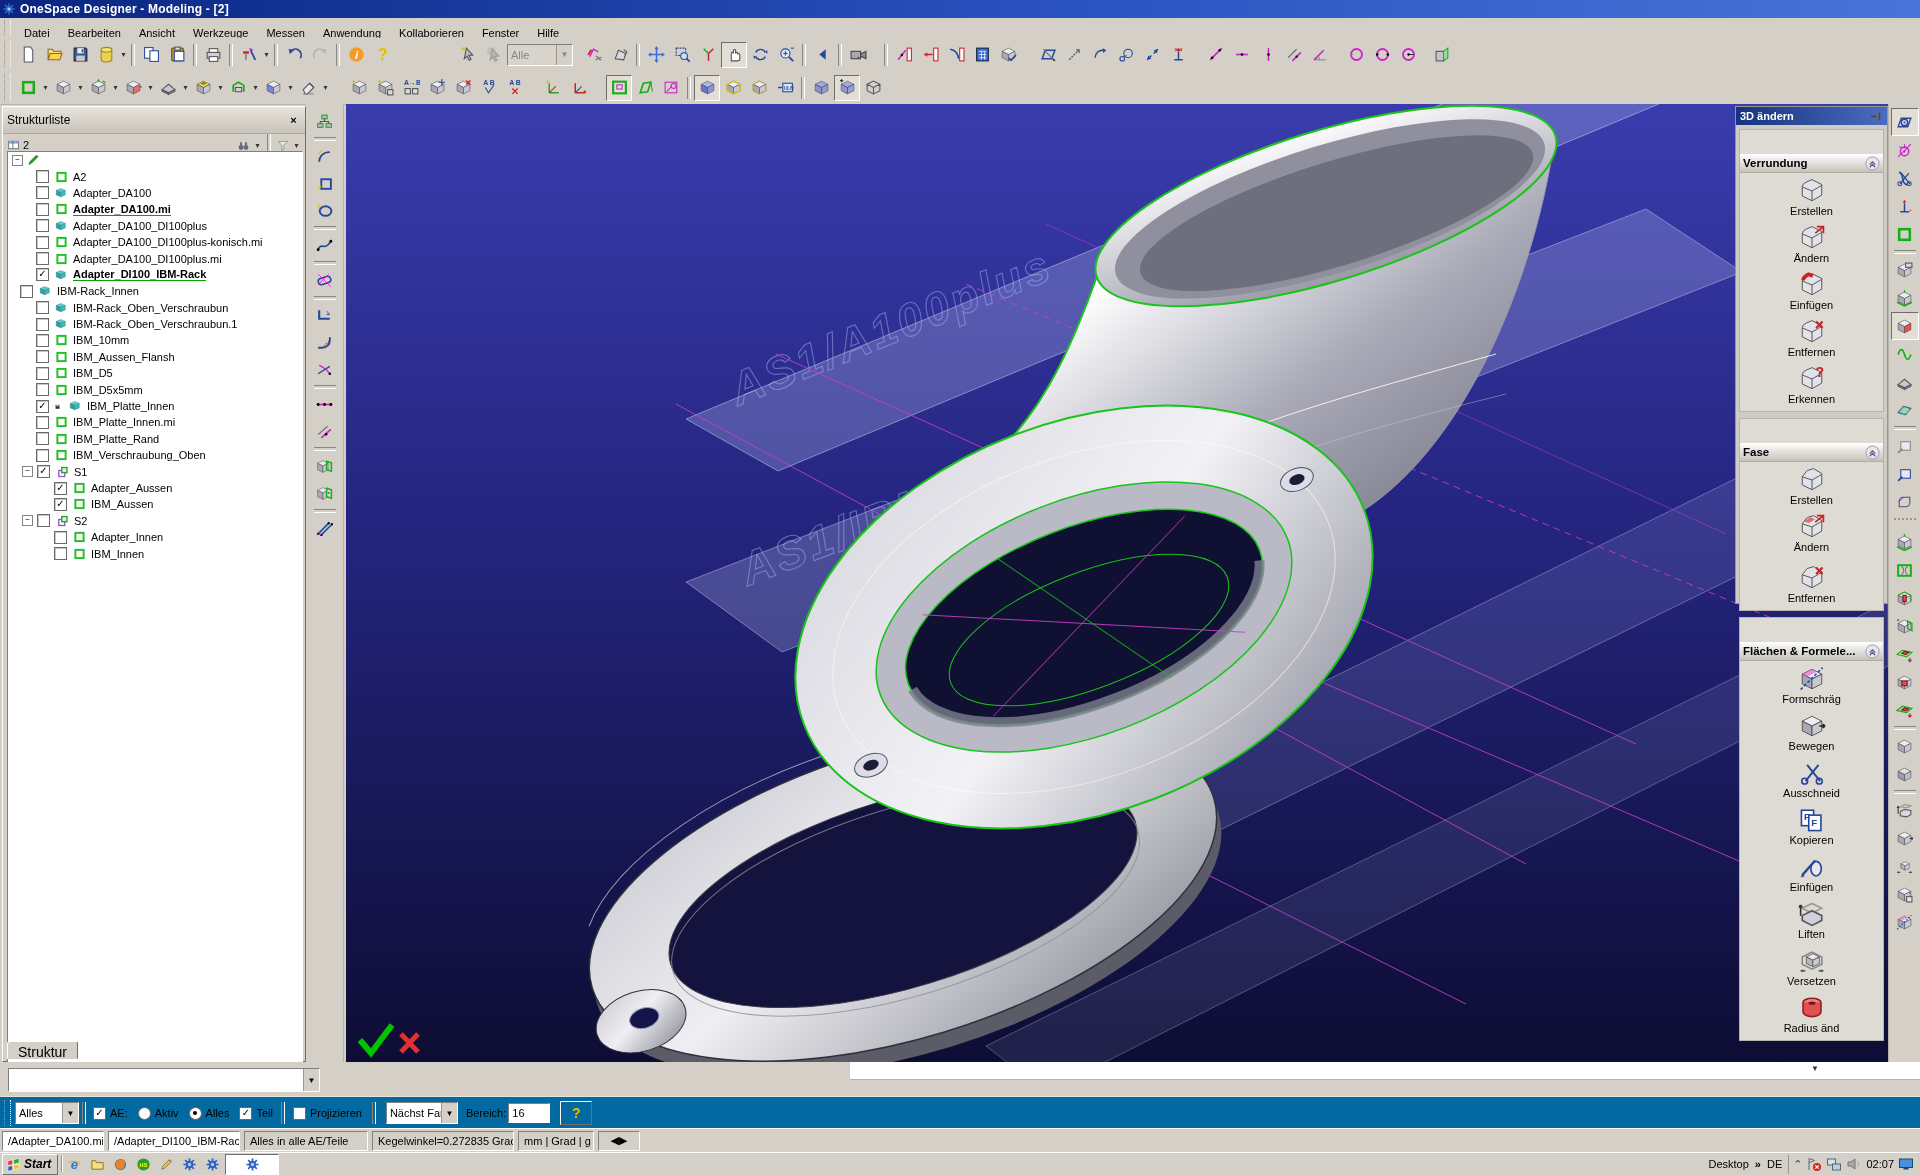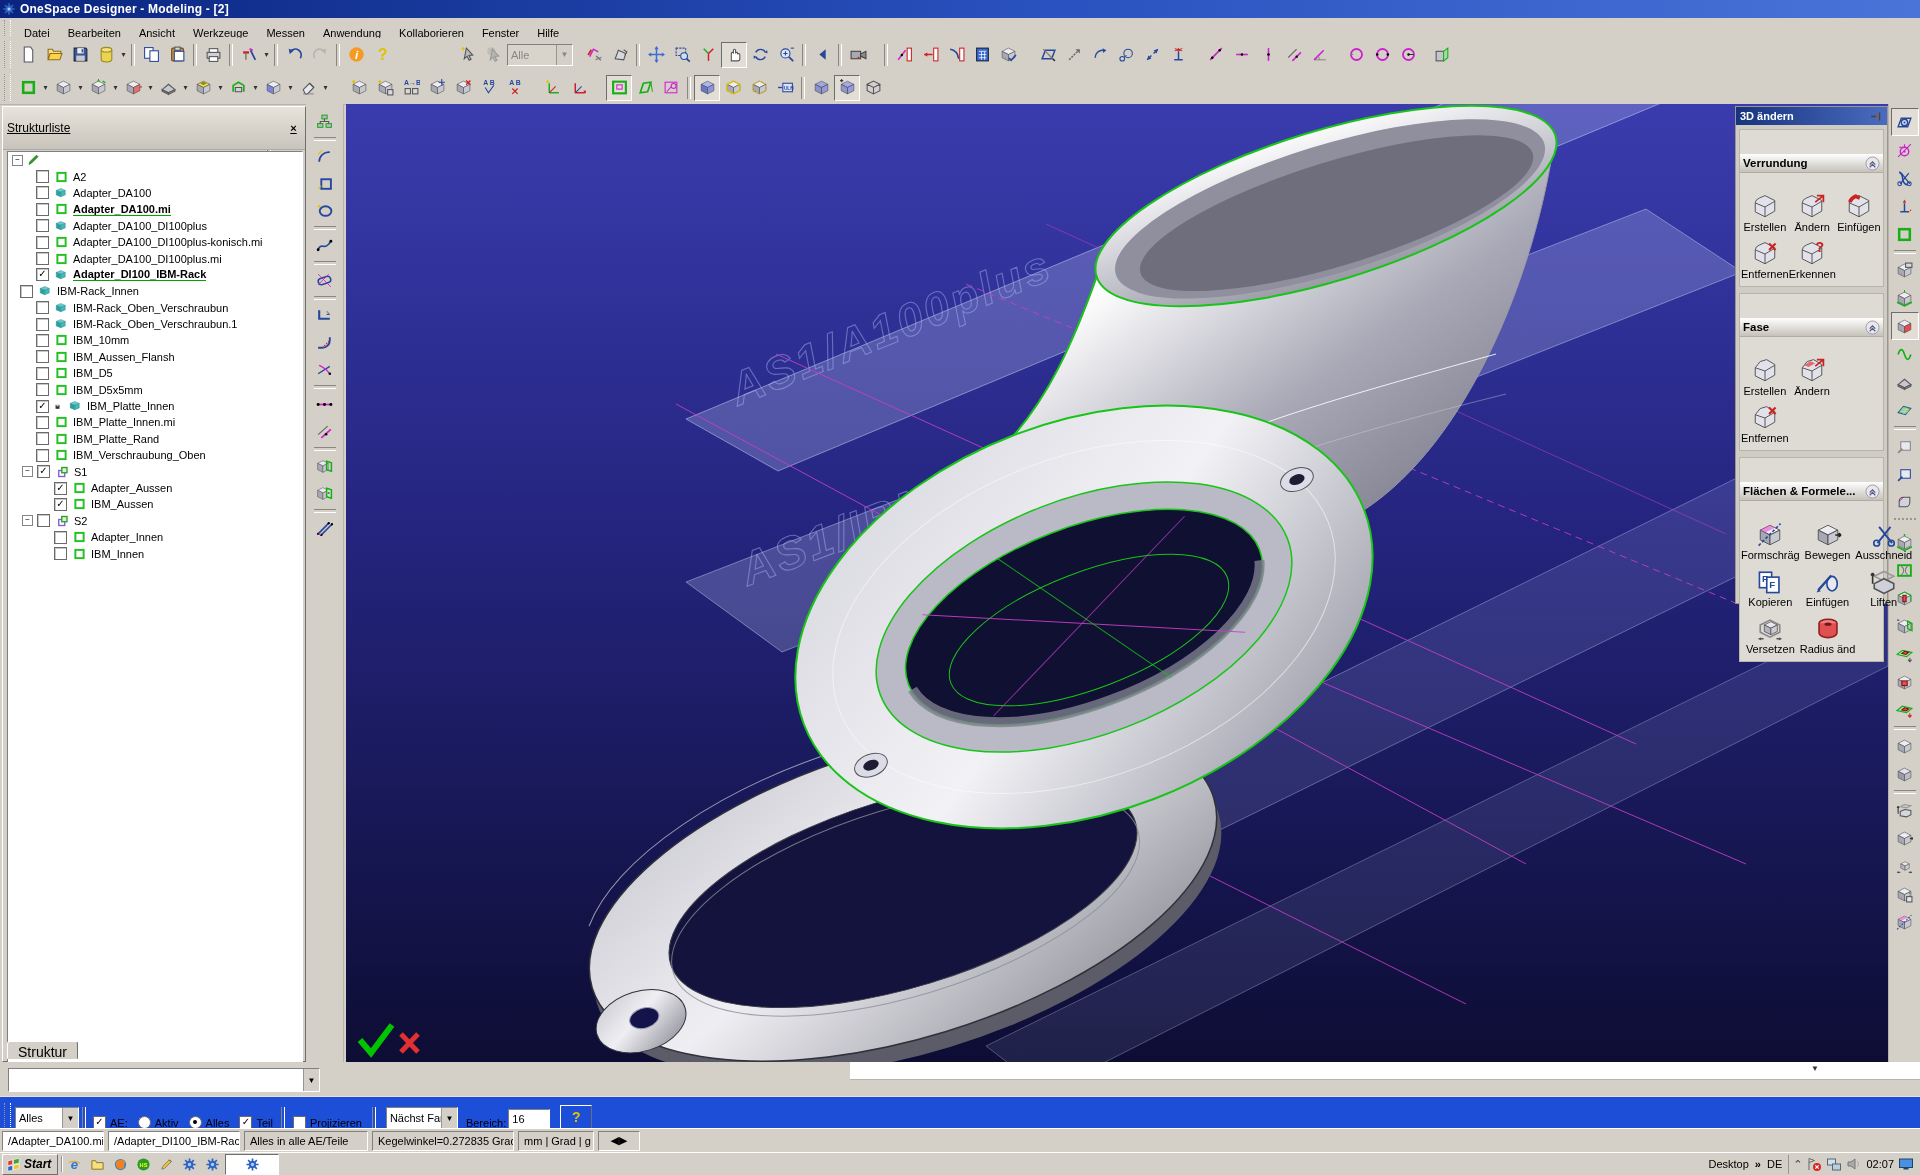--- a/index.html
+++ b/index.html
@@ -27,21 +27,21 @@
   .ticon svg{width:100%;height:100%;display:block;}
   .dd{width:9px;font-size:8px;color:#333;text-align:center;flex:0 0 auto;}
   .tsep{width:2px;height:22px;margin:0 3px;border-left:1px solid #8a8680;border-right:1px solid #fff;flex:0 0 auto;}
   .tgap{height:1px;flex:0 0 auto;}
   .mini-combo{height:20px;width:64px;background:#fff;border:1px solid;border-color:#808080 #fff #fff #808080;display:flex;align-items:center;flex:0 0 auto;}
   .mini-combo.dis{background:#d8d4cc;color:#8a8680;}
   .mini-combo .mc-text{flex:1;padding-left:3px;}
   .mini-combo .mc-btn{width:15px;height:100%;background:#d4d0c8;border-left:1px solid #9a968e;display:flex;align-items:center;justify-content:center;font-size:8px;}
   
   #struct-panel{left:2px;top:106px;width:304px;height:956px;background:#d4d0c8;border:1px solid;border-color:#fff #6e6e6e #6e6e6e #fff;box-sizing:border-box;}
-  #struct-title{height:18px;background:linear-gradient(#e8e4dc,#c8c4bc);display:flex;align-items:center;padding:12px 4px;border-bottom:1px solid #aaa;text-decoration:underline;}
+  #struct-title{height:18px;background:linear-gradient(#e8e4dc,#c8c4bc);display:flex;align-items:center;padding:4px 4px;border-bottom:1px solid #aaa;}
   #struct-title .t{flex:1;font-size:12px;}
   .xbtn{width:15px;height:14px;display:flex;align-items:center;justify-content:center;font-size:11px;font-weight:bold;}
   #struct-tb{height:22px;display:flex;align-items:center;padding:0 4px;gap:2px;}
   #struct-tb .lbl2{font-size:11px;margin-right:auto;}
   #tree{position:absolute;left:4px;top:44px;width:294px;height:988px;background:#fff;border:1px solid;border-color:#808080 #fff #fff #808080;overflow:hidden;}
   .trow{display:flex;align-items:center;height:16.4px;white-space:nowrap;}
   .texp{width:9px;height:9px;border:1px solid #848484;background:#fff;font-size:8px;line-height:7px;text-align:center;margin-right:4px;flex:0 0 auto;}
   .tchk{width:11px;height:11px;border:1px solid #6a6a6a;background:#fff;font-size:10px;line-height:10px;text-align:center;margin-right:6px;flex:0 0 auto;box-shadow:inset 1px 1px 0 #c8c8c8;}
   .tico{width:13px;height:12px;margin-right:5px;flex:0 0 auto;}
   .tico svg{width:100%;height:100%;display:block;}
@@ -63,31 +63,31 @@
   .wplabel{font-family:"Liberation Sans",sans-serif;font-style:italic;font-weight:bold;font-size:46px;fill:none;stroke:#aebbf0;stroke-width:1.1;opacity:.45;letter-spacing:3px;}
   
   #palette{left:1735px;top:106px;width:153px;height:498px;background:#cfccc4;border:1px solid #9a968e;box-sizing:border-box;}
   #pal-title{height:18px;background:linear-gradient(90deg,#16337e,#4a6cc0);color:#fff;font-weight:bold;display:flex;align-items:center;padding:0 4px;font-size:11px;}
   #pal-title .t{flex:1;}
   .pin{width:13px;height:13px;}
   .sec{margin:4px 3px 6px 3px;background:#dedbd4;border:1px solid #b8b4ac;}
   .sec-head{height:18px;display:flex;align-items:center;background:linear-gradient(#ffffff,#c6c2ba);padding:0 3px;border-bottom:1px solid #b0aca4;margin-top:24px;}
   .sec-head .t{flex:1;font-weight:bold;font-size:11.5px;white-space:nowrap;overflow:hidden;}
   .chev{width:15px;height:15px;}
-  .sec-grid{display:grid;grid-template-columns:1fr 1fr 1fr;padding:3px 1px 4px 1px;row-gap:4px;margin-top:16px;}
+  .sec-grid{display:grid;grid-template-columns:1fr;padding:3px 1px 4px 1px;row-gap:4px;}
   .pbtn{display:flex;flex-direction:column;align-items:center;gap:1px;padding:2px 0;}
   .pbtn .pic{width:30px;height:26px;}
   .pbtn .pic svg{width:100%;height:100%;}
   .pbtn .plb{font-size:11px;white-space:nowrap;}
   
   #band1{left:0;top:1062px;width:1920px;height:34px;background:#d4d0c8;}
   #band1 .white{position:absolute;left:850px;top:0;width:1070px;height:17px;background:#fff;border-bottom:1px solid #b8b4ac;}
   #more-arrow{position:absolute;left:1798px;top:2px;width:34px;height:12px;background:#fff;text-align:center;font-size:8px;color:#333;}
   #big-combo{position:absolute;left:8px;top:6px;width:310px;height:22px;}
-  #band2{left:0;top:1096px;width:1920px;height:32px;background:#1d4ed8;display:flex;align-items:flex-end;border-top:1px solid #e8e4dc;}
+  #band2{left:0;top:1096px;width:1920px;height:32px;background:#0369a1;display:flex;align-items:center;border-top:1px solid #e8e4dc;}
   .ctrl{display:flex;align-items:center;gap:4px;flex:0 0 auto;}
   .chkbox{width:11px;height:11px;border:1px solid #6a6a6a;background:#fff;font-size:10px;line-height:10px;text-align:center;}
   .radio{width:11px;height:11px;border-radius:50%;border:1px solid #6a6a6a;background:#fff;position:relative;}
   .radio.onr::after{content:"";position:absolute;left:3px;top:3px;width:4px;height:4px;border-radius:50%;background:#000;}
   .field{background:#fff;border:1px solid;border-color:#808080 #fff #fff #808080;height:18px;display:flex;align-items:center;padding:0 3px;}
   .helpbtn{width:30px;height:22px;display:flex;align-items:center;justify-content:center;}
   
   #statusbar{left:0;top:1128px;width:1920px;height:24px;background:#d4d0c8;display:flex;align-items:center;gap:4px;padding:0 2px;box-sizing:border-box;border-top:1px solid #fff;}
   .scell{height:18px;border:1px solid;border-color:#808080 #fff #fff #808080;display:flex;align-items:center;padding:0 5px;white-space:nowrap;overflow:hidden;flex:0 0 auto;}
   .scell.white{background:#fff;}

